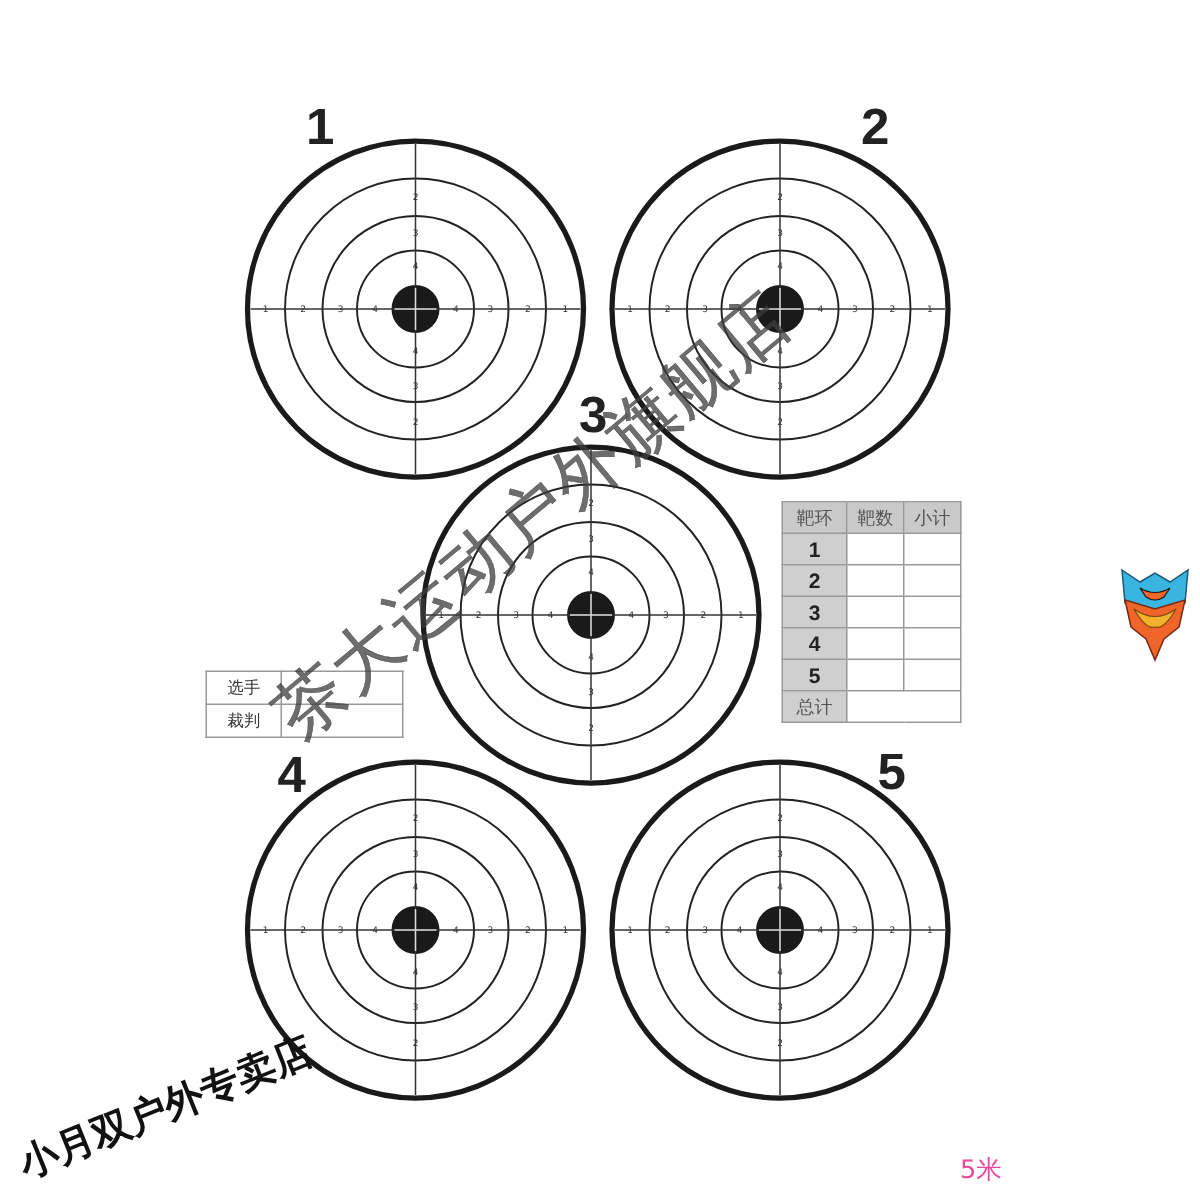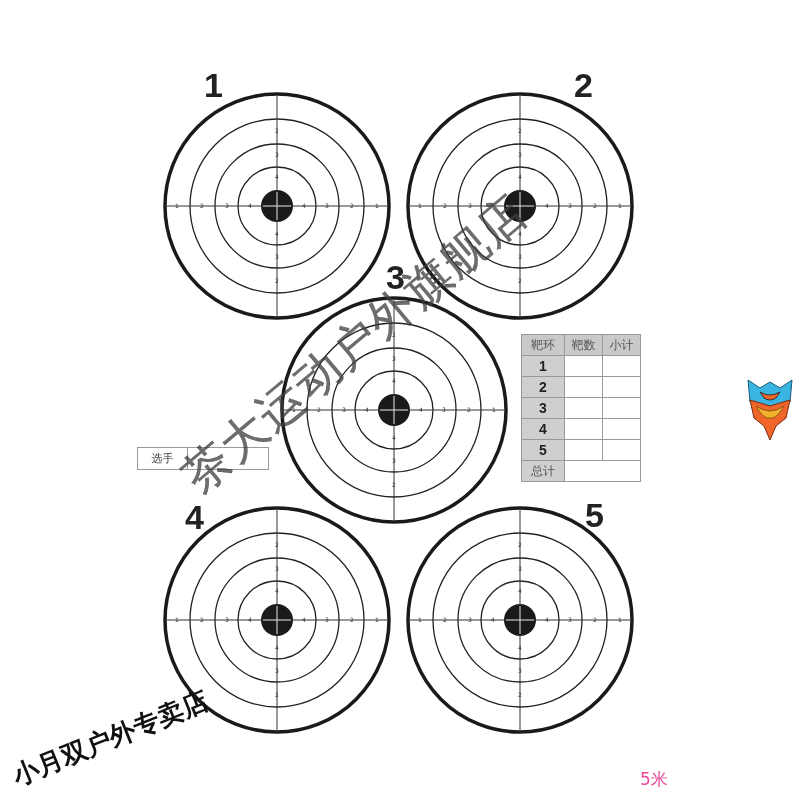--- a/index.html
+++ b/index.html
@@ -105,20 +105,24 @@
   </tr>
 </tbody>
   </table>
 
 <table class="names">
   <tbody>
       <tr>
     <td class="lbl">选手</td>
     <td class="val"></td>
   </tr>
+  <tr>
+    <td class="lbl">裁判</td>
+    <td class="val"></td>
+  </tr>
 </tbody>
   </table>
 
 <div class="watermark" style="top:452px;">茶大运动户外旗舰店</div>
 
 <div class="shop">小月双户外专卖店</div>
 
 <div class="distance">5米</div>
 
 <svg class="logo" viewBox="0 0 48 68">

